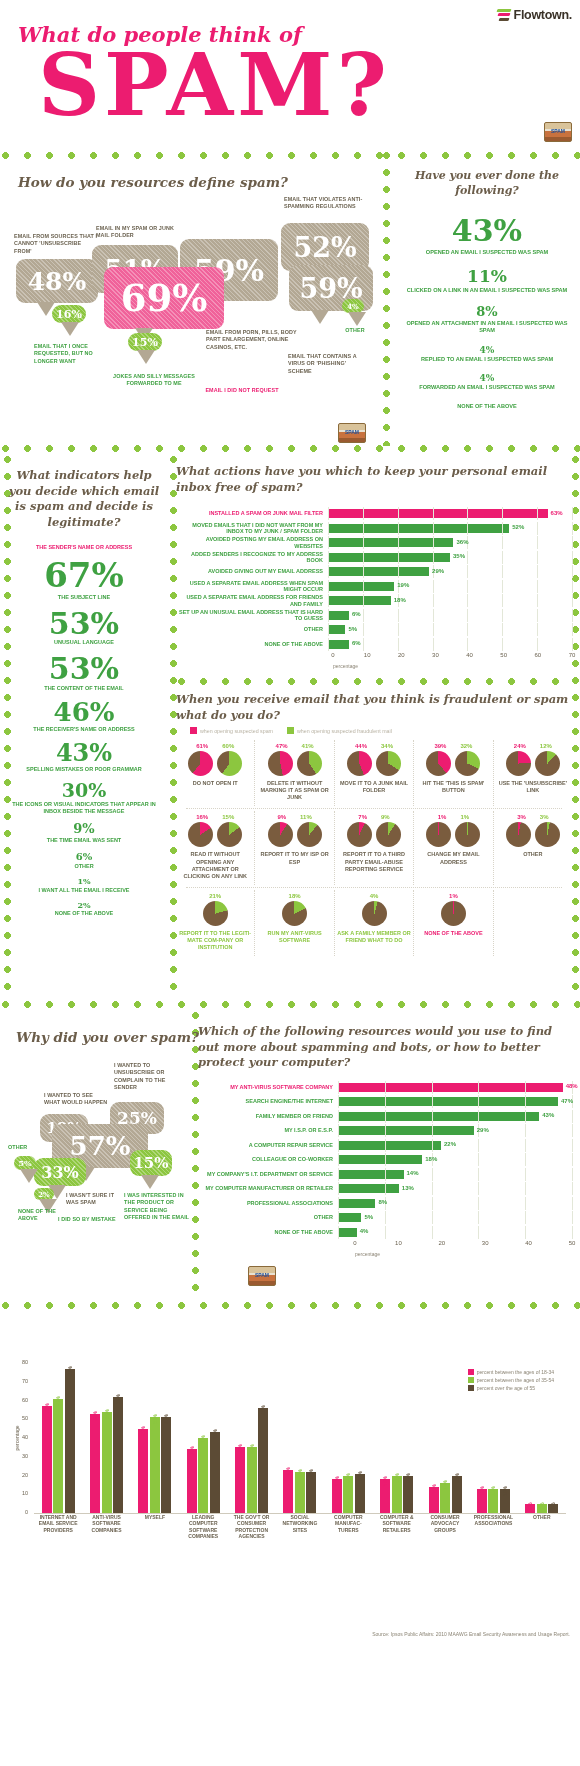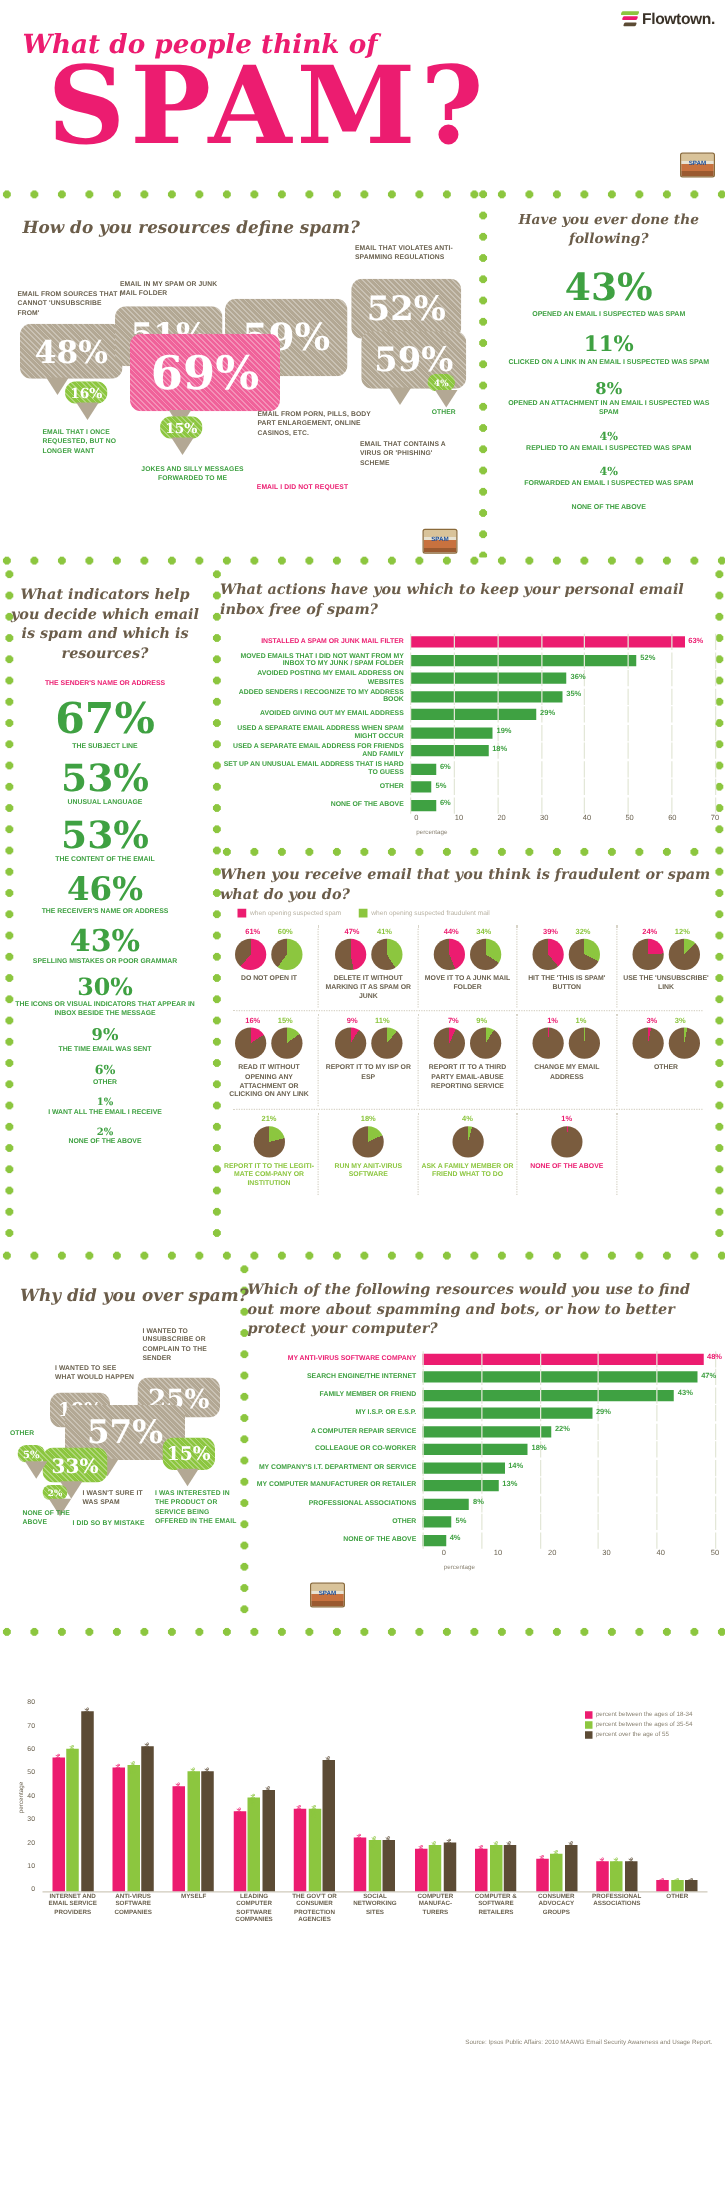--- a/index.html
+++ b/index.html
@@ -224,21 +224,21 @@
 
   <div class="dots-h"></div>
 
   <div class="sec2">
 
     <div class="dots-v" style="position:absolute;left:168px;top:0;height:545px;"></div>
     <div class="dots-v" style="position:absolute;left:570px;top:0;height:545px;"></div>
     <div class="dots-v" style="position:absolute;left:2px;top:0;height:545px;"></div>
 
     <div class="indicators">
-      <div class="q-title" style="font-size:11.5px;">What indicators help you decide which email is spam and which is resources?</div>
+      <div class="q-title" style="font-size:11.5px;">What indicators help you decide which email is spam and decide is legitimate?</div>
       <div style="margin-top:14px;">
         <div>
           <div class="ind-lbl pink">THE SENDER'S NAME OR ADDRESS</div>
         </div>
         <div style="margin-top:8px;">
           <div class="ind-num green" style="font-size:34px;">67%</div>
           <div class="ind-lbl green">THE SUBJECT LINE</div>
         </div>
         <div style="margin-top:8px;">
           <div class="ind-num green" style="font-size:30px;">53%</div>
@@ -643,21 +643,21 @@
 
   <div class="sec3">
     <div class="dots-v" style="position:absolute;left:190px;top:0;height:290px;"></div>
 
     <div class="q-title" style="position:absolute;left:16px;top:18px;font-size:13.5px;">Why did you over spam?</div>
 
     <div class="bb-lbl" style="left:44px;top:82px;width:66px;">I WANTED TO SEE WHAT WOULD HAPPEN</div>
     <div class="bubble down" style="left:40px;top:104px;width:48px;height:28px;font-size:15px;">18%</div>
 
     <div class="bb-lbl" style="left:114px;top:52px;width:62px;">I WANTED TO UNSUBSCRIBE OR COMPLAIN TO THE SENDER</div>
-    <div class="bubble down" style="left:110px;top:92px;width:66px;height:32px;font-size:21px;">25%</div>
+    <div class="bubble down" style="left:110px;top:92px;width:54px;height:32px;font-size:17px;">25%</div>
 
     <div class="bubble down" style="left:52px;top:114px;width:96px;height:44px;font-size:26px;background-color:#b3a894;">57%</div>
     <div class="bb-lbl" style="left:66px;top:182px;width:62px;">I WASN'T SURE IT WAS SPAM</div>
 
     <div class="bubble down" style="left:130px;top:140px;width:42px;height:26px;font-size:15px;background-color:#8cc63f;">15%</div>
     <div class="bb-lbl g" style="left:124px;top:182px;width:66px;">I WAS INTERESTED IN THE PRODUCT OR SERVICE BEING OFFERED IN THE EMAIL</div>
 
     <div class="bubble down" style="left:34px;top:148px;width:52px;height:28px;font-size:16px;background-color:#8cc63f;">33%</div>
     <div class="bb-lbl g" style="left:58px;top:206px;width:66px;">I DID SO BY MISTAKE</div>
 

